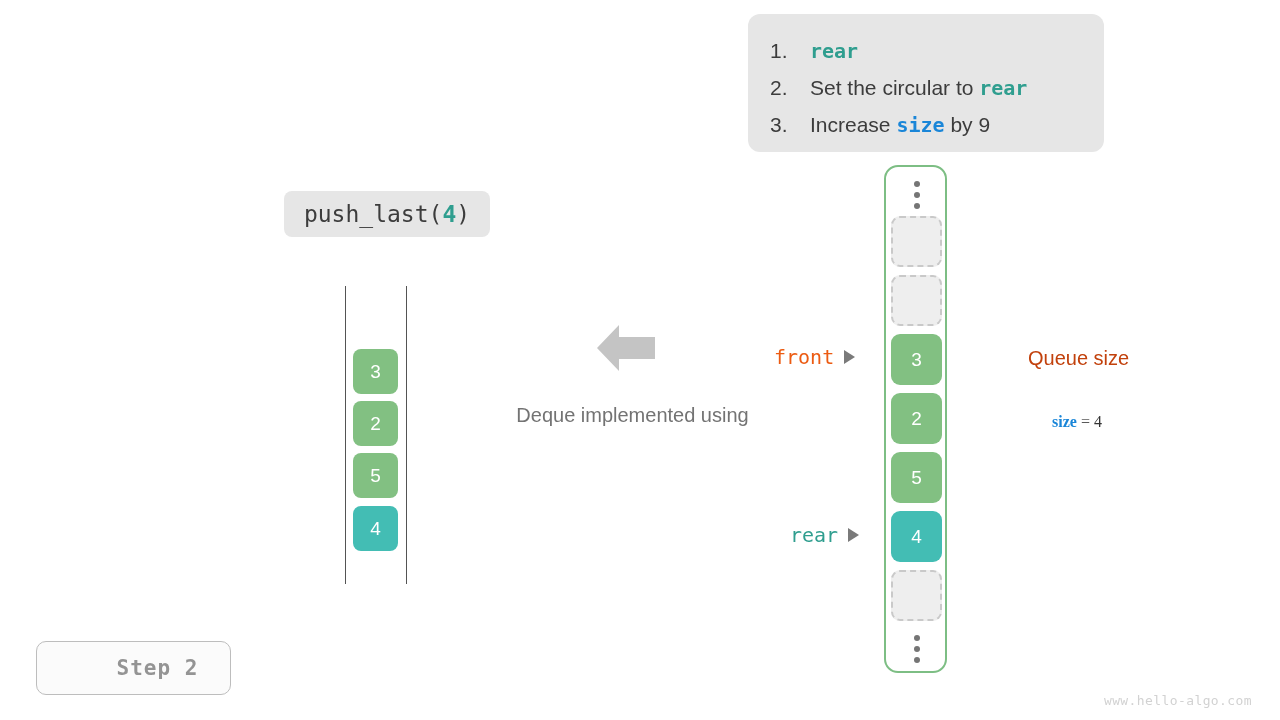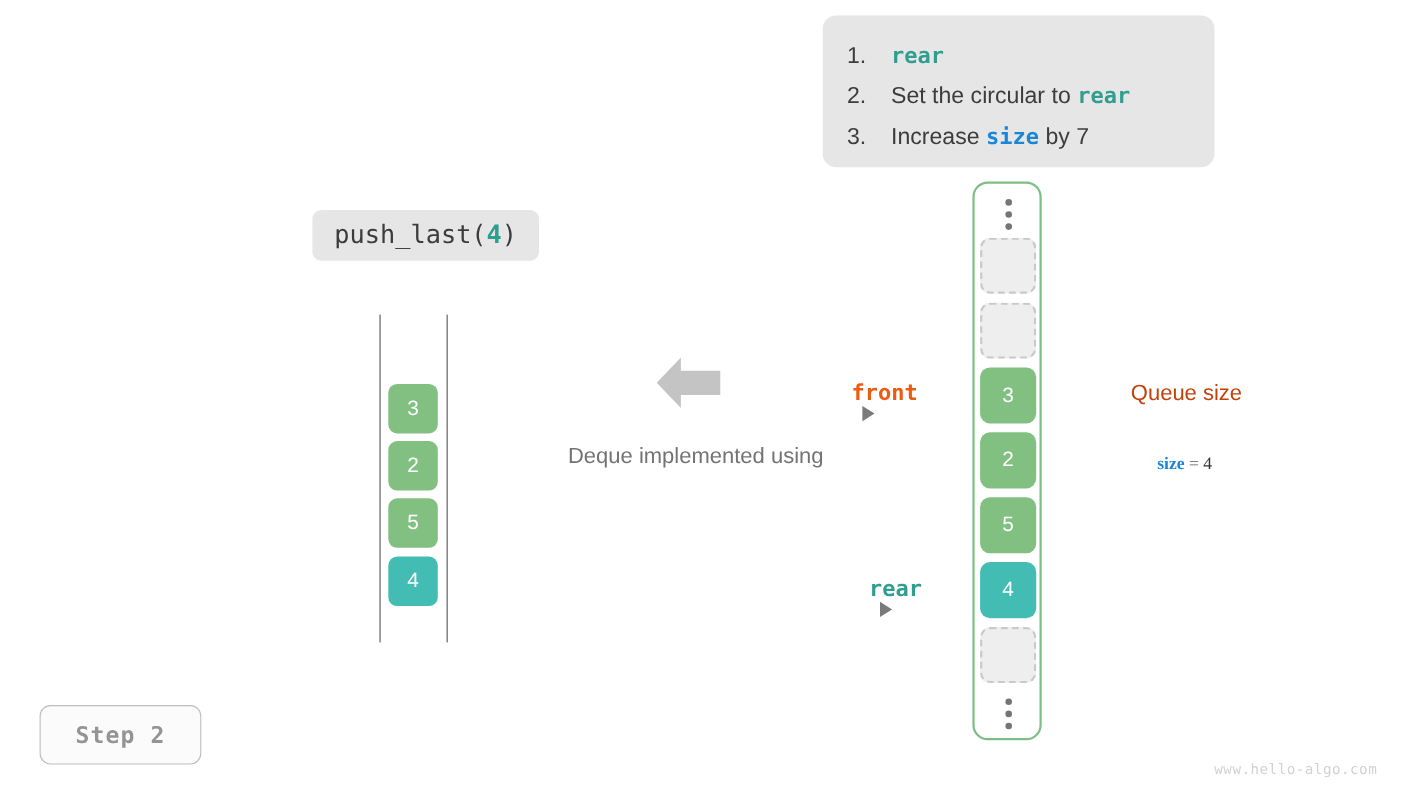--- a/index.html
+++ b/index.html
@@ -135,26 +135,25 @@
     text-align: center;
     font-size: 20px;
     line-height: 27px;
     color: #737373;
   }
 
   
   .ptr {
     position: absolute;
     display: flex;
-    align-items: flex-start;
-    font-family: "DejaVu Sans Mono", monospace;
-    font-weight: bold;
+    align-items: center;
+    font-family: "DejaVu Sans Mono", monospace;
+    font-weight: normal;
     font-size: 20px;
     white-space: pre;
-    flex-direction: column;
   }
   .ptr .arrowhead {
     margin-left: 10px;
     width: 0; height: 0;
     border-top: 7px solid transparent;
     border-bottom: 7px solid transparent;
     border-left: 11px solid #7a7a7a;
   }
   #ptr-front { left: 774px; top: 345px; color: #ec5b12; }
   #ptr-rear  { left: 790px; top: 523px; color: #2f9e8f; }
@@ -243,20 +242,21 @@
     border-radius: 10px;
     background: #fbfbfb;
     display: flex;
     align-items: center;
     justify-content: center;
     font-family: "DejaVu Sans Mono", monospace;
     font-weight: bold;
     font-size: 21px;
     color: #949494;
     letter-spacing: 1px;
+    padding-left: 48px;
   }
 
   
   #watermark {
     position: absolute;
     right: 28px;
     bottom: 12px;
     font-family: "DejaVu Sans Mono", monospace;
     font-size: 13px;
     color: #d2d2d2;
@@ -272,21 +272,21 @@
     <div class="instr-row">
       <span class="instr-num">1.</span>
       <span class="mono-teal">rear</span><span class="instr-text"></span>
     </div>
     <div class="instr-row">
       <span class="instr-num">2.</span>
       <span class="instr-text">Set the circular to </span><span class="mono-teal">rear</span><span class="instr-text"></span>
     </div>
     <div class="instr-row">
       <span class="instr-num">3.</span>
-      <span class="instr-text">Increase </span><span class="mono-blue">size</span><span class="instr-text"> by 7</span>
+      <span class="instr-text">Increase </span><span class="mono-blue">size</span><span class="instr-text"> by 9</span>
     </div>
   </div>
 
   <div id="op-label">
     <span>push_last(</span>
       <span class="arg">4</span>
       <span>)</span>
   </div>
 
   <div id="left-deque">

